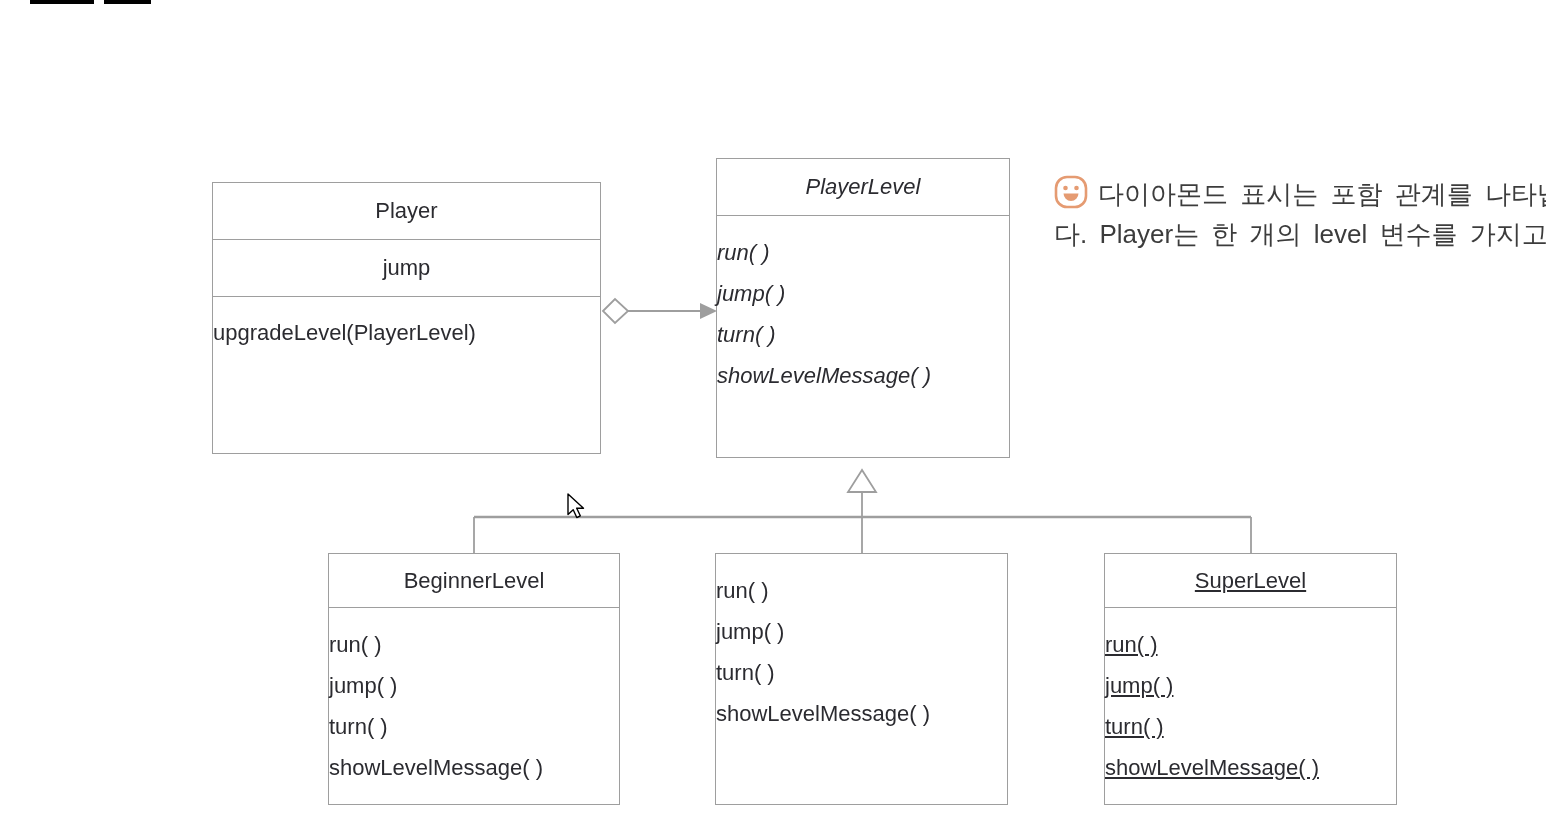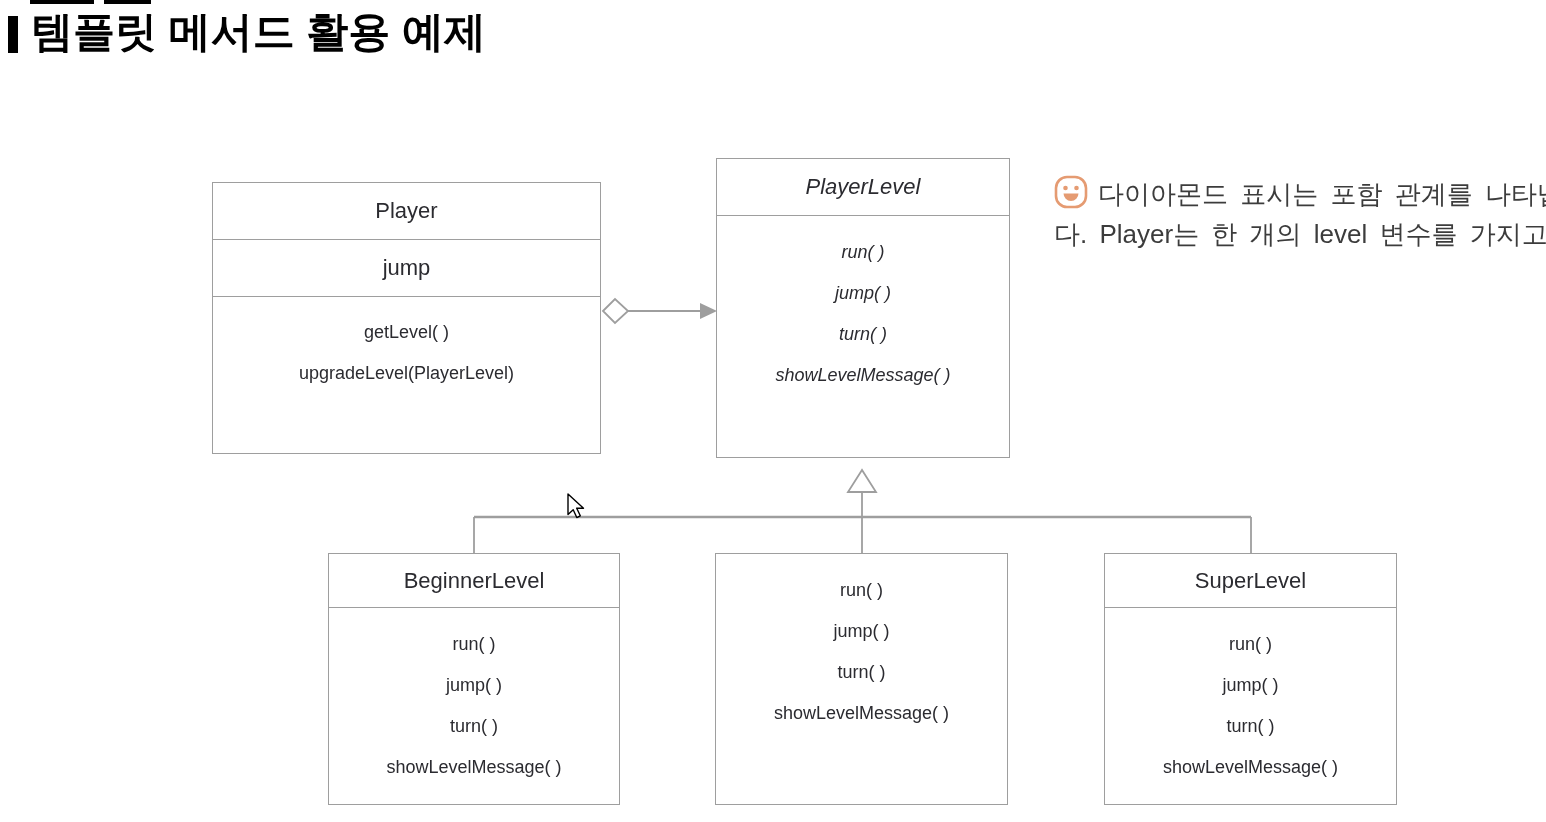--- a/index.html
+++ b/index.html
@@ -19,49 +19,44 @@
   .a2{left:104px;width:47px;}
 
   .heading{position:absolute;left:8px;top:8px;display:flex;align-items:flex-start;}
   .heading .marker{display:inline-block;width:10px;height:37px;background:#000;margin-top:8px;margin-right:13px;}
   .heading .heading-text{font-size:42px;font-weight:bold;color:var(--title-text);letter-spacing:0px;line-height:1.15;}
 
   .uml-box{position:absolute;background:#fff;border:1.6px solid var(--line);box-sizing:border-box;color:var(--box-text);}
   .uml-title{display:flex;align-items:center;justify-content:center;border-bottom:1.6px solid var(--line);font-size:22px;}
   .uml-row{display:flex;align-items:center;justify-content:center;border-bottom:1.6px solid var(--line);font-size:22px;}
   .uml-methods{display:flex;flex-direction:column;}
-  .uml-methods .m{height:41px;line-height:41px;text-align:center;font-size:18px;white-space:nowrap;}
+  .uml-methods .m{height:41px;line-height:41px;text-align:left;font-size:22px;white-space:nowrap;}
   .it{font-style:italic;}
 
   .connectors{position:absolute;left:0;top:0;pointer-events:none;}
 
   .note{position:absolute;left:1054px;top:174px;width:492px;color:var(--note-text);}
   .note-line{height:40px;line-height:40px;font-size:26px;word-spacing:5px;white-space:nowrap;}
   .smiley{vertical-align:-6px;margin-right:10px;}
 
   .cursor{position:absolute;left:566px;top:492px;pointer-events:none;}
 </style>
 </head>
 <body>
 
 <div class="canvas">
 
   <div class="top-artifact a1"></div>
   <div class="top-artifact a2"></div>
 
-  <div class="heading">
-    <span class="marker"></span>
-    <span class="heading-text">템플릿 메서드 활용 예제</span>
-  </div>
 
   <div class="uml-box" style="left:212px;top:182px;width:389px;height:272px;">
     <div class="uml-title" style="height:56px;">Player</div>
     <div class="uml-row" style="height:56px;">jump</div>
     <div class="uml-methods" style="padding-top:15px;">
-      <div class="m">getLevel( )</div>
       <div class="m">upgradeLevel(PlayerLevel)</div>
     </div>
   </div>
 
   <div class="uml-box" style="left:716px;top:158px;width:294px;height:300px;">
     <div class="uml-title it" style="height:56px;">PlayerLevel</div>
     <div class="uml-methods" style="padding-top:16px;">
       <div class="m it">run( )</div>
       <div class="m it">jump( )</div>
       <div class="m it">turn( )</div>
@@ -81,21 +76,21 @@
 
   <div class="uml-box" style="left:715px;top:553px;width:293px;height:252px;">
     <div class="uml-methods" style="padding-top:16px;">
       <div class="m">run( )</div>
       <div class="m">jump( )</div>
       <div class="m">turn( )</div>
       <div class="m">showLevelMessage( )</div>
     </div>
   </div>
 
-  <div class="uml-box" style="left:1104px;top:553px;width:293px;height:252px;">
+  <div class="uml-box" style="left:1104px;top:553px;width:293px;height:252px;text-decoration:underline;">
     <div class="uml-title" style="height:53px;">SuperLevel</div>
     <div class="uml-methods" style="padding-top:16px;">
       <div class="m">run( )</div>
       <div class="m">jump( )</div>
       <div class="m">turn( )</div>
       <div class="m">showLevelMessage( )</div>
     </div>
   </div>
 
   <svg class="connectors" width="1546" height="822" viewBox="0 0 1546 822">

